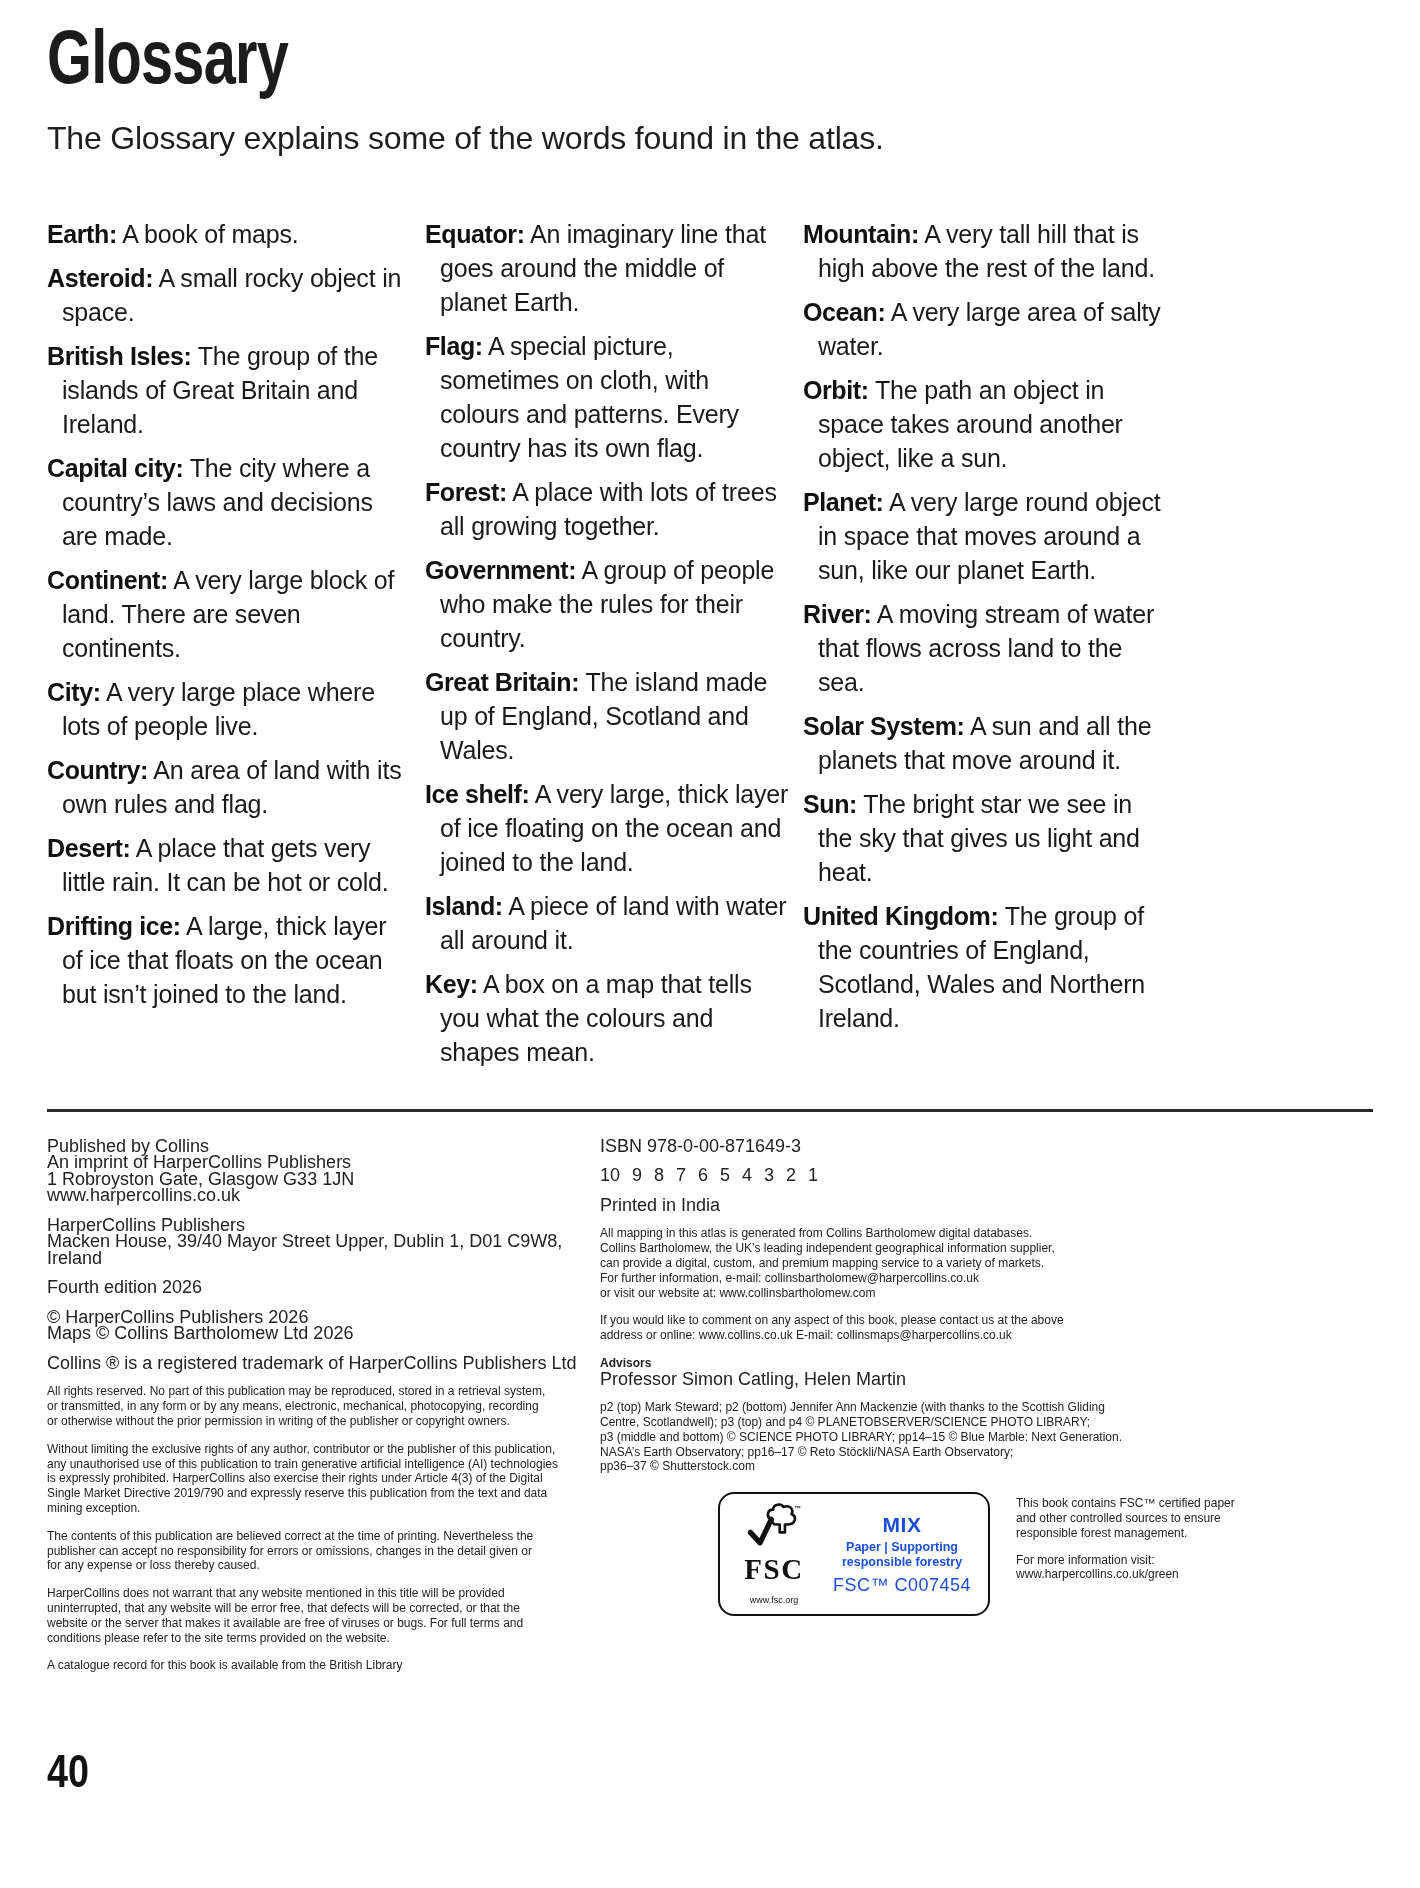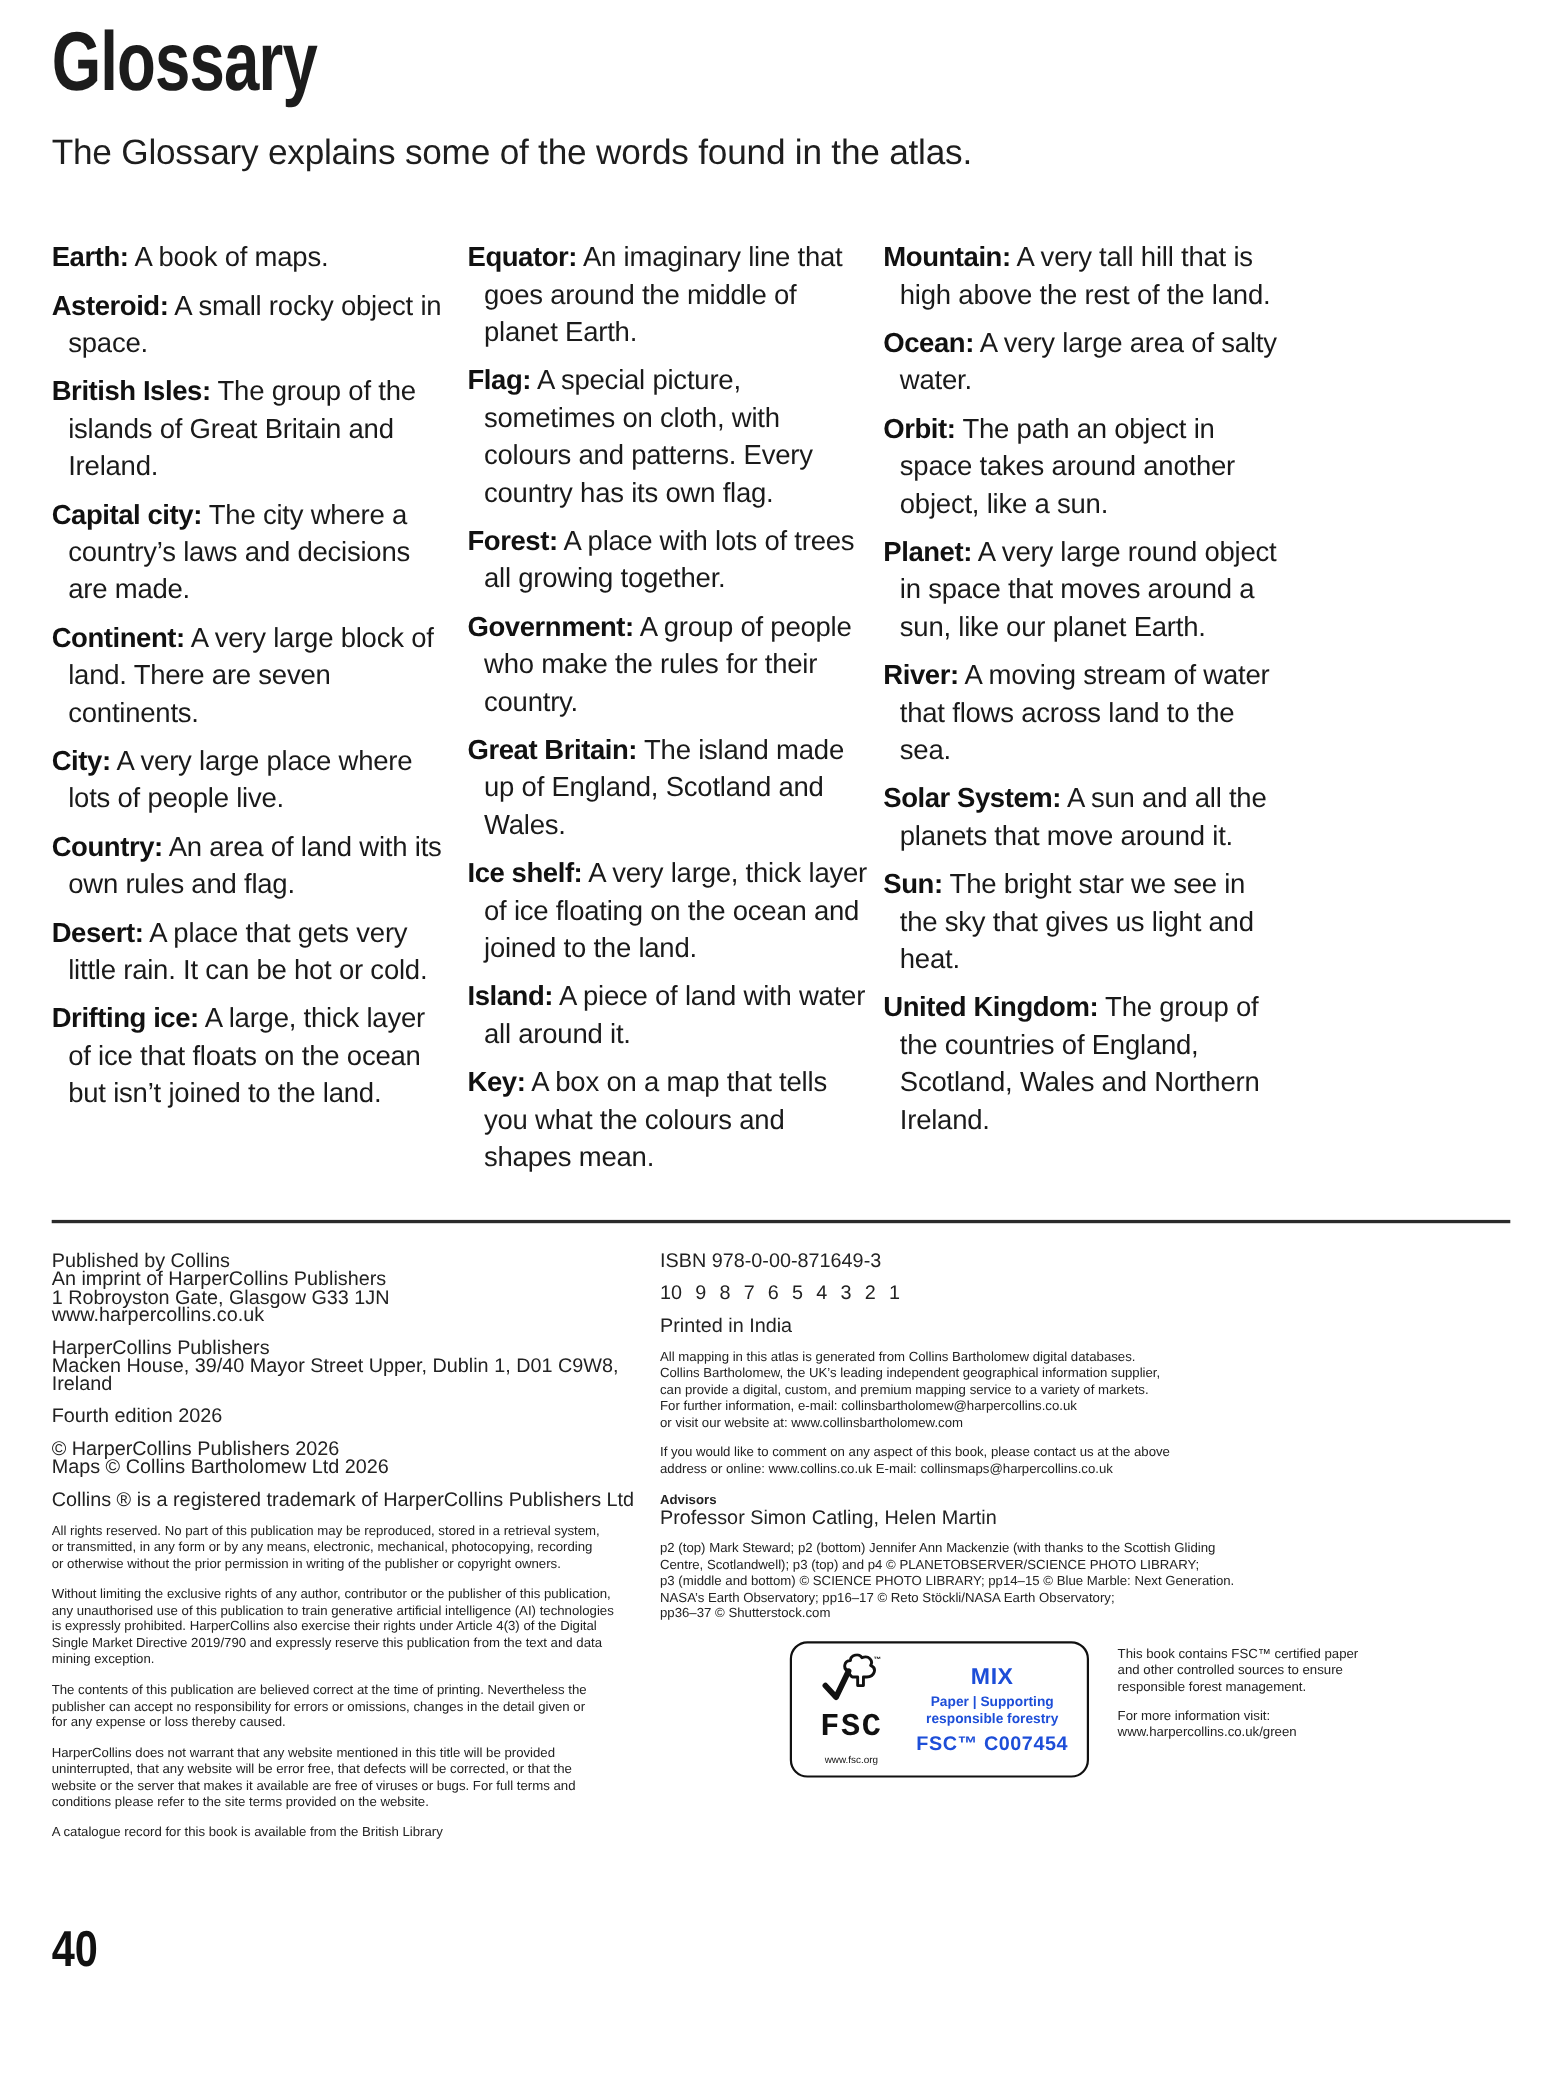--- a/index.html
+++ b/index.html
@@ -52,28 +52,28 @@
 
   
   .fsc-row{display:flex;align-items:flex-start;margin:18px 0 0 118px;gap:26px;}
   .fsc-box{
     flex:0 0 auto;width:246px;border:2.5px solid #111;border-radius:16px;
     padding:9px 10px 9px 12px;display:flex;align-items:center;gap:10px;background:#fff;
   }
   .fsc-logo{width:84px;text-align:center;line-height:1;}
   .fsc-logo svg{display:block;margin:0 auto;}
   .fsc-word{
-    font-family:Liberation Mono, monospace;font-weight:bold;font-size:29px;
+    font-family:Liberation Serif, serif;font-weight:bold;font-size:29px;
     letter-spacing:1.5px;line-height:1;color:#111;margin-top:2px;
   }
   .fsc-url{font-size:9px;color:#111;margin-top:12px;}
   .fsc-right{flex:1;text-align:center;color:#1d4ed8;}
   .fsc-mix{font-size:21px;font-weight:bold;letter-spacing:0.5px;}
   .fsc-paper{font-size:12.5px;font-weight:bold;line-height:15px;white-space:pre-line;margin-top:3px;}
-  .fsc-code{font-size:18px;font-weight:bold;margin-top:5px;letter-spacing:0.5px;}
+  .fsc-code{font-size:18px;font-weight:normal;margin-top:5px;letter-spacing:0.5px;}
   .fsc-note .imp{margin-bottom:12px;}
   .fsc-note{padding-top:4px;}
 
   
   .page-num{
     font-size:46px;font-weight:bold;margin-top:58px;color:#111;
     transform:scaleX(0.82);transform-origin:left center;width:80px;
   }
 </style>
 </head>

